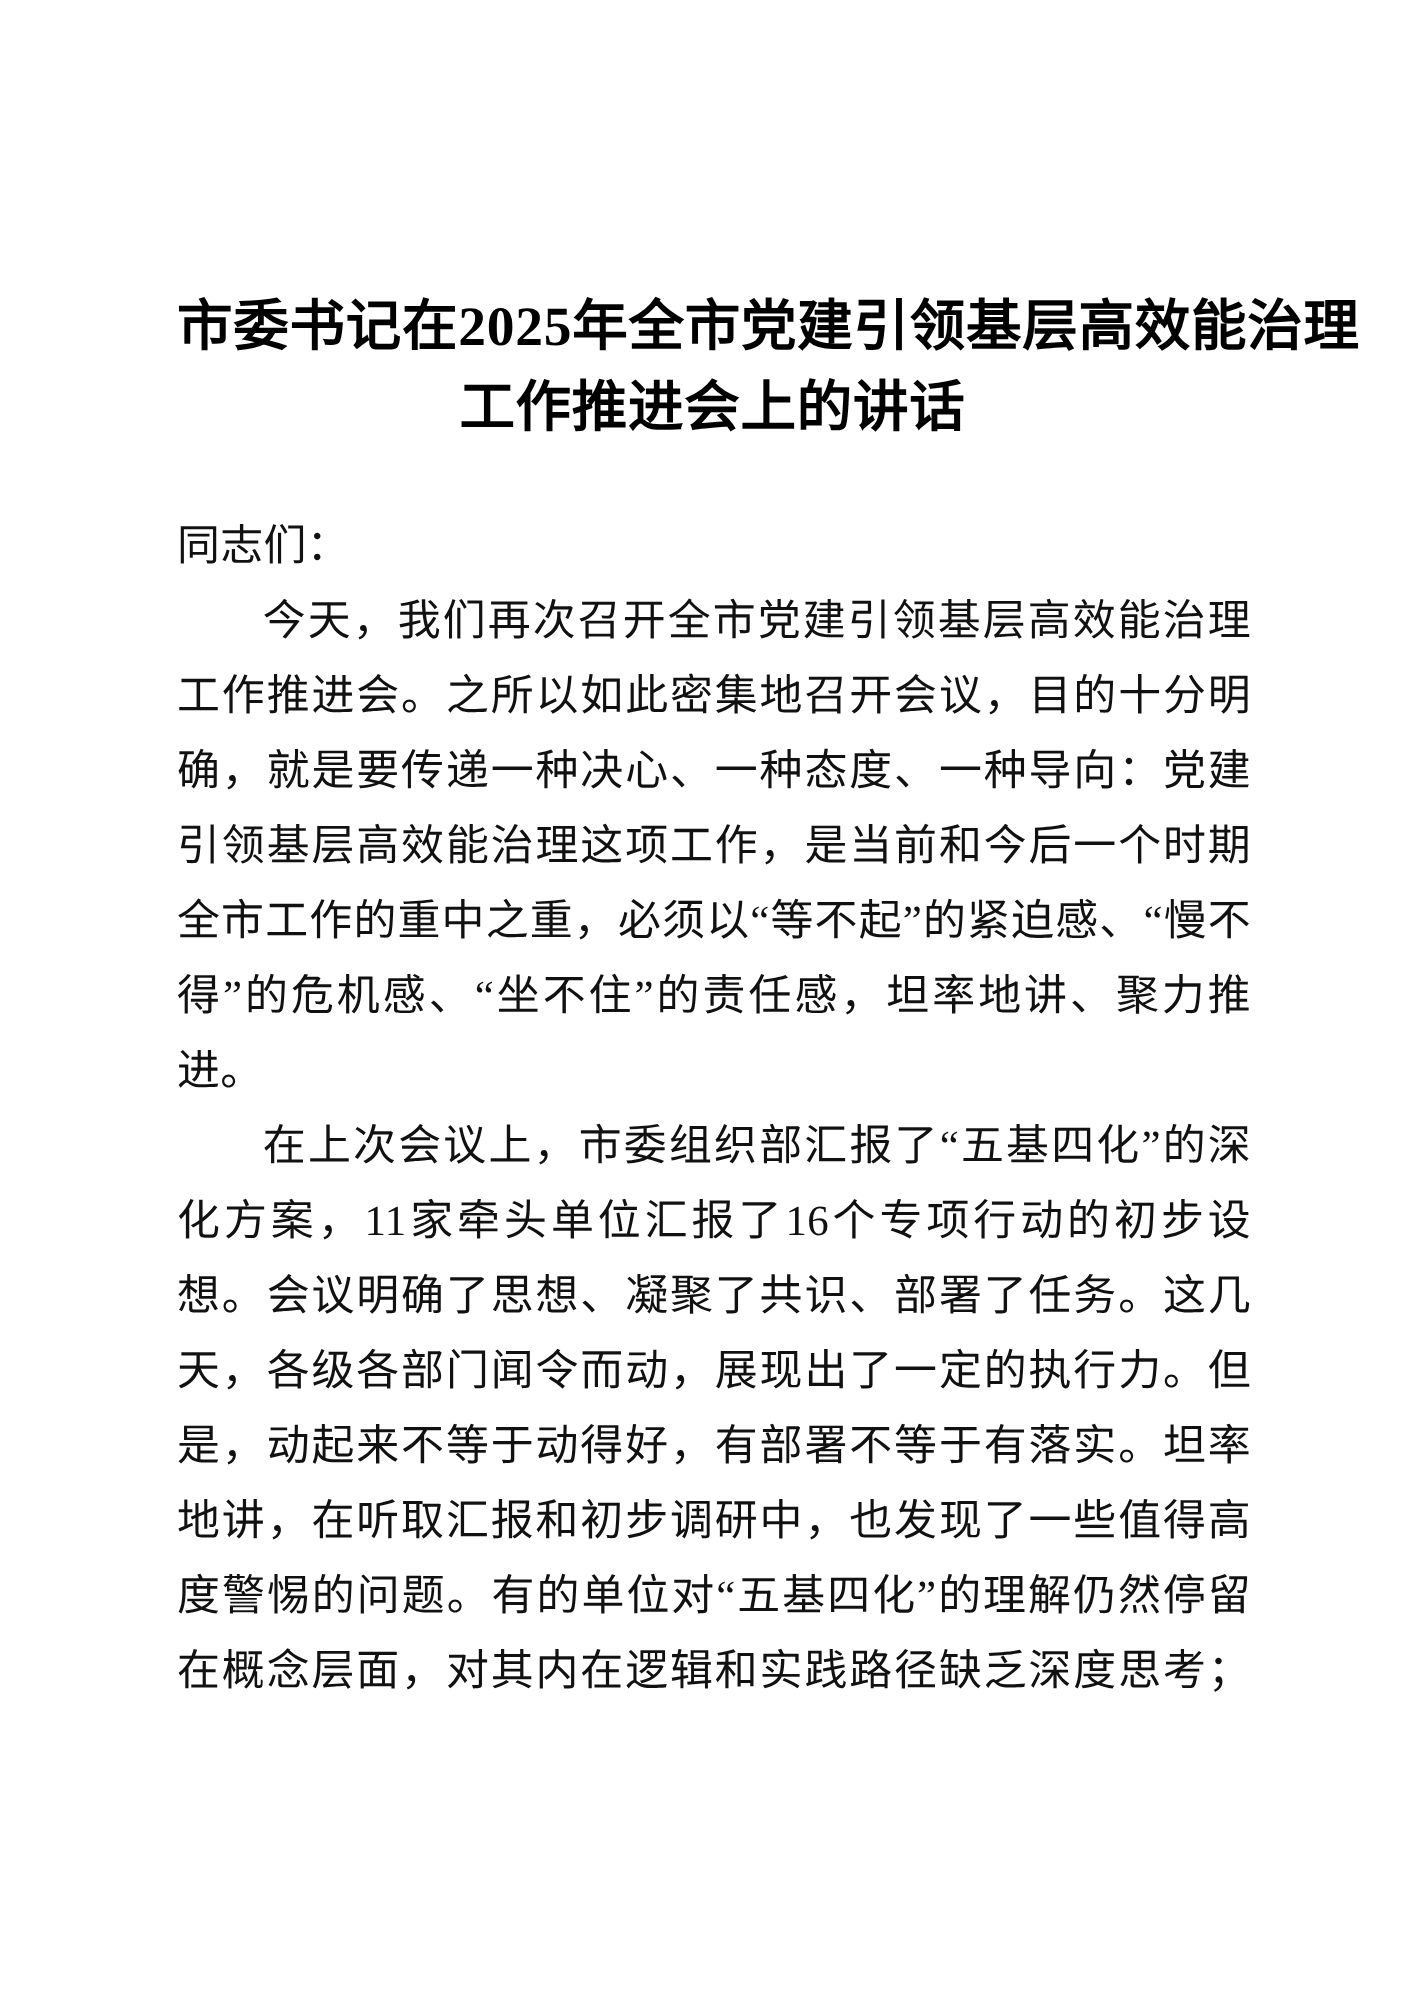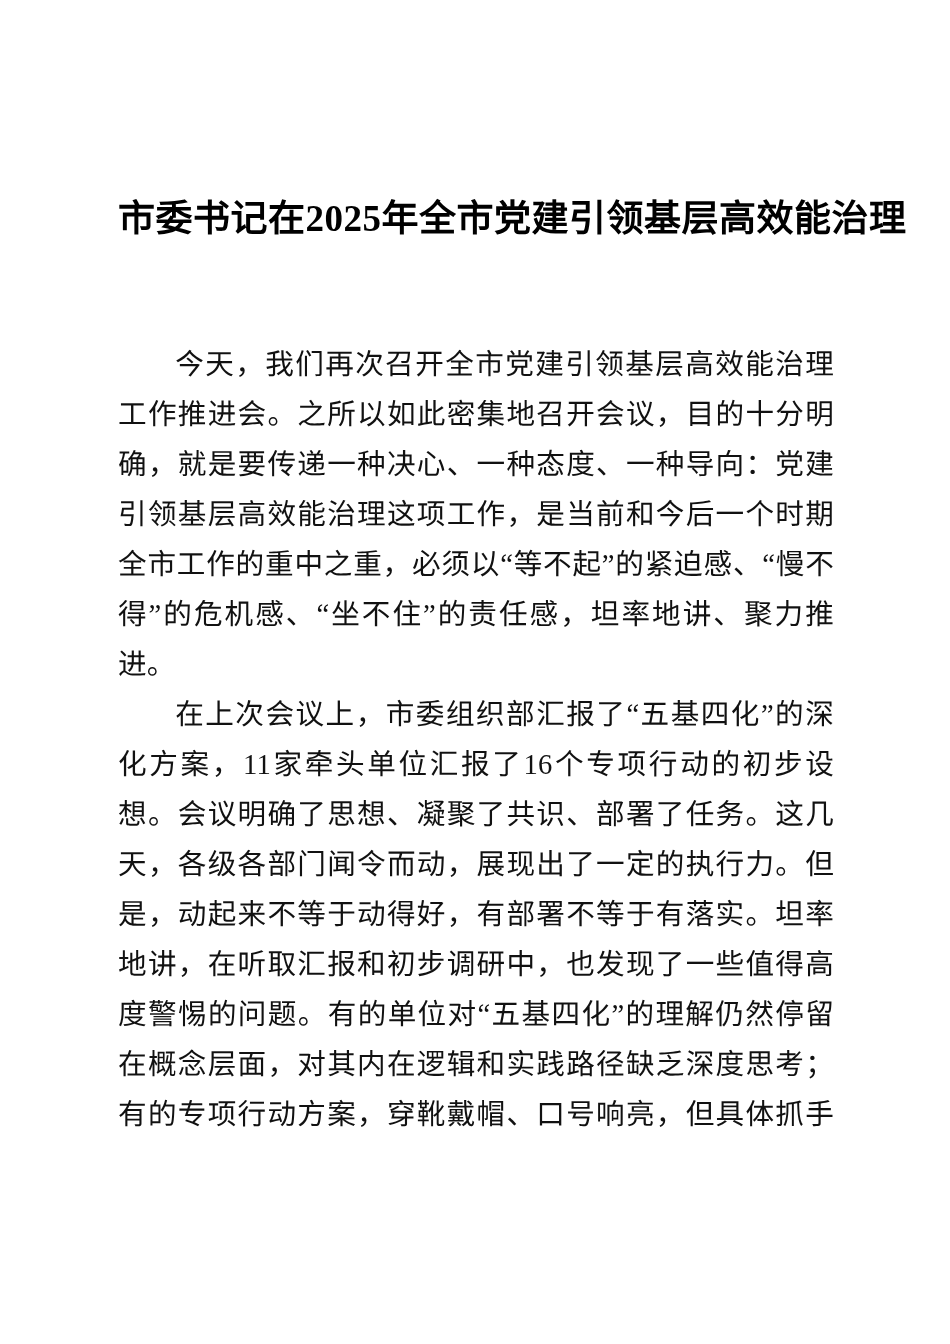--- a/index.html
+++ b/index.html
@@ -77,20 +77,22 @@
     text-align: justify;
   }
 </style>
 </head>
 <body>
 
 <div class="page">
 
   <div class="doc-title">
     <span class="title-line">市委书记在2025年全市党建引领基层高效能治理</span>
+    <span class="title-line">工作推进会上的讲话</span>
   </div>
 
   <div class="doc-body">
+    <p class="salutation">同志们：</p>
     <p class="para">今天，我们再次召开全市党建引领基层高效能治理工作推进会。之所以如此密集地召开会议，目的十分明确，就是要传递一种决心、一种态度、一种导向：党建引领基层高效能治理这项工作，是当前和今后一个时期全市工作的重中之重，必须以“等不起”的紧迫感、“慢不得”的危机感、“坐不住”的责任感，坦率地讲、聚力推进。</p>
     <p class="para">在上次会议上，市委组织部汇报了“五基四化”的深化方案，11家牵头单位汇报了16个专项行动的初步设想。会议明确了思想、凝聚了共识、部署了任务。这几天，各级各部门闻令而动，展现出了一定的执行力。但是，动起来不等于动得好，有部署不等于有落实。坦率地讲，在听取汇报和初步调研中，也发现了一些值得高度警惕的问题。有的单位对“五基四化”的理解仍然停留在概念层面，对其内在逻辑和实践路径缺乏深度思考；有的专项行动方案，穿靴戴帽、口号响亮，但具体抓手不多、量化指标不清；更有的同志，还存在“等等看”的思想，认为这是常规性工作，没有认识到这是关乎长远发展</p>
   </div>
 
 </div>
 
 </body></html>

